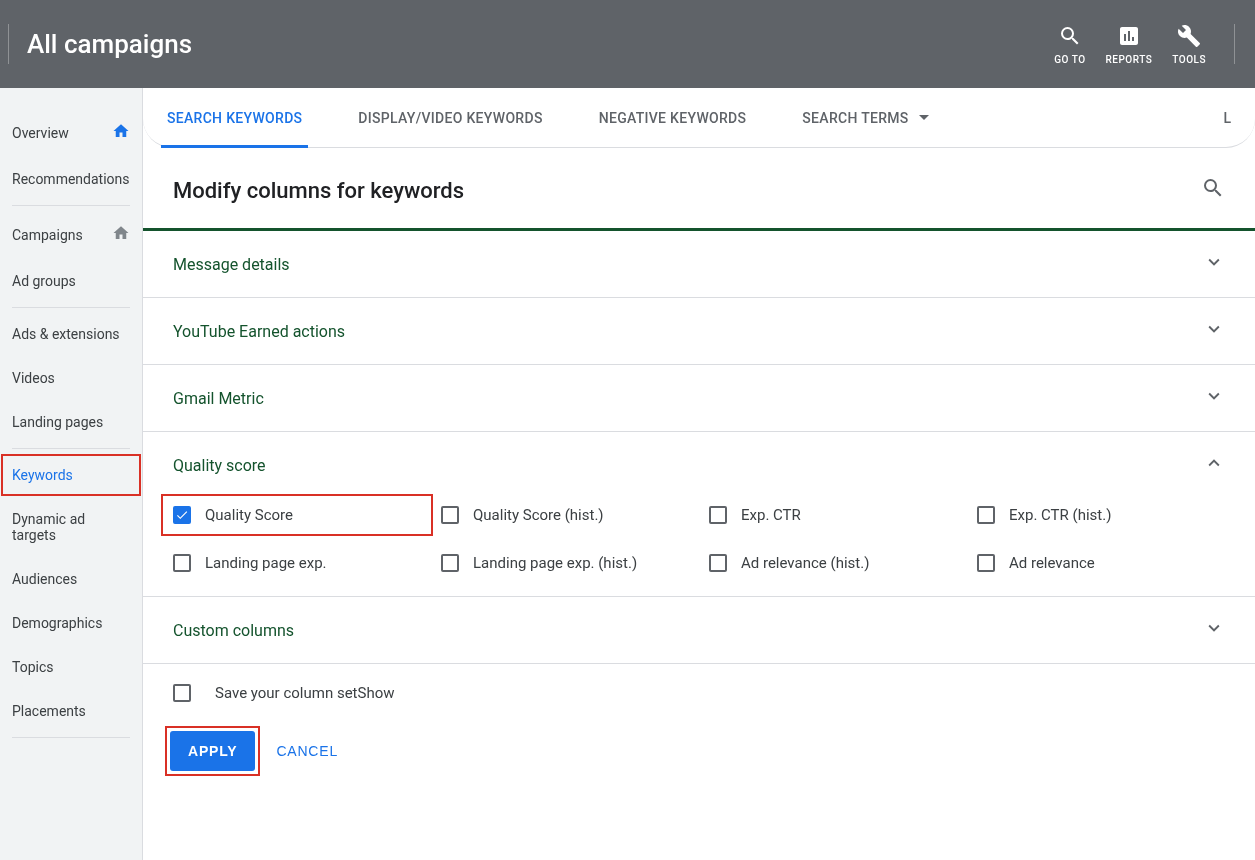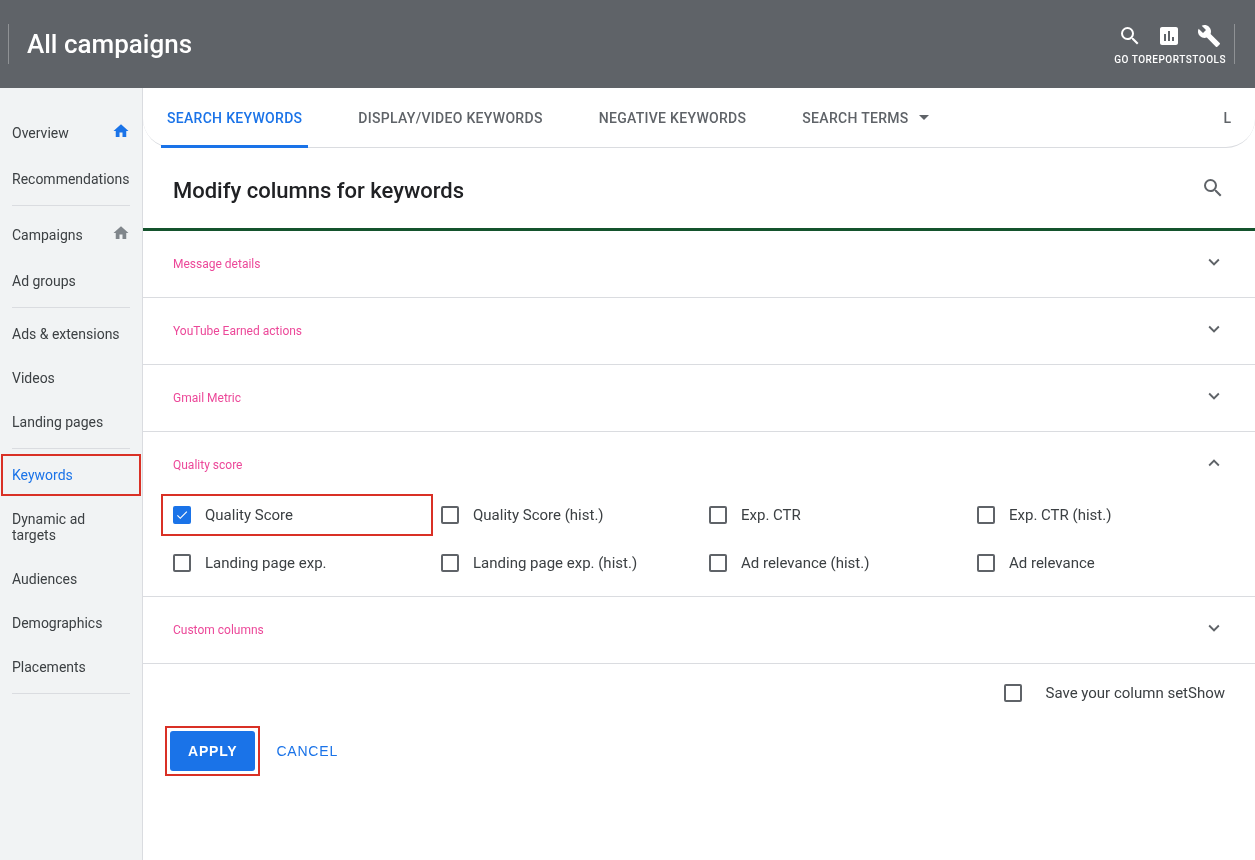--- a/index.html
+++ b/index.html
@@ -34,20 +34,21 @@
       margin-left: 8px;
     }
     .header-title {
       font-size: 26px;
       font-weight: 500;
       color: #fff;
     }
     .header-right {
       display: flex;
       align-items: center;
+      gap: 20px;
     }
     .header-tool {
       display: flex;
       flex-direction: column;
       align-items: center;
       color: #fff;
       font-size: 10px;
       font-weight: 500;
       letter-spacing: 0.5px;
       cursor: pointer;
@@ -163,22 +164,22 @@
       border-bottom: 1px solid #dadce0;
     }
     .section-header {
       display: flex;
       align-items: center;
       justify-content: space-between;
       padding: 20px 30px;
       cursor: pointer;
     }
     .section-title {
-      font-size: 12px;
-      color: #ec4899;
+      font-size: 16px;
+      color: #14532d;
     }
     .chevron-icon svg { width: 22px; height: 22px; fill: #5f6368; }
 
     .section-body {
       padding: 8px 30px 24px 30px;
     }
     .checkbox-grid {
       display: grid;
       grid-template-columns: repeat(4, 1fr);
       row-gap: 30px;
@@ -212,21 +213,21 @@
     .check-label {
       font-size: 15px;
       color: #3c4043;
     }
 
     
     .save-row {
       padding: 20px 30px 10px 30px;
       display: flex;
       align-items: center;
-      justify-content: flex-end;
+      justify-content: flex-start;
     }
     .save-left { display: flex; align-items: center; gap: 24px;}
     .show-label { font-size: 15px; color: #3c4043; }
 
     
     .actions {
       padding: 16px 24px 20px 24px;
       display: flex;
       align-items: center;
       gap: 18px;
@@ -333,20 +334,23 @@
       <div class="sidebar-item">
         <span class="sidebar-item-label">Dynamic ad targets</span>
       </div>
       <div class="sidebar-item">
         <span class="sidebar-item-label">Audiences</span>
       </div>
       <div class="sidebar-item">
         <span class="sidebar-item-label">Demographics</span>
       </div>
       <div class="sidebar-item">
+        <span class="sidebar-item-label">Topics</span>
+      </div>
+      <div class="sidebar-item">
         <span class="sidebar-item-label">Placements</span>
       </div>
       <div class="sidebar-divider"></div>
     </div>
 
   <div class="main">
 
     <div class="tabs" id="tabs">
         <div class="tab active">
           <span>SEARCH KEYWORDS</span>

